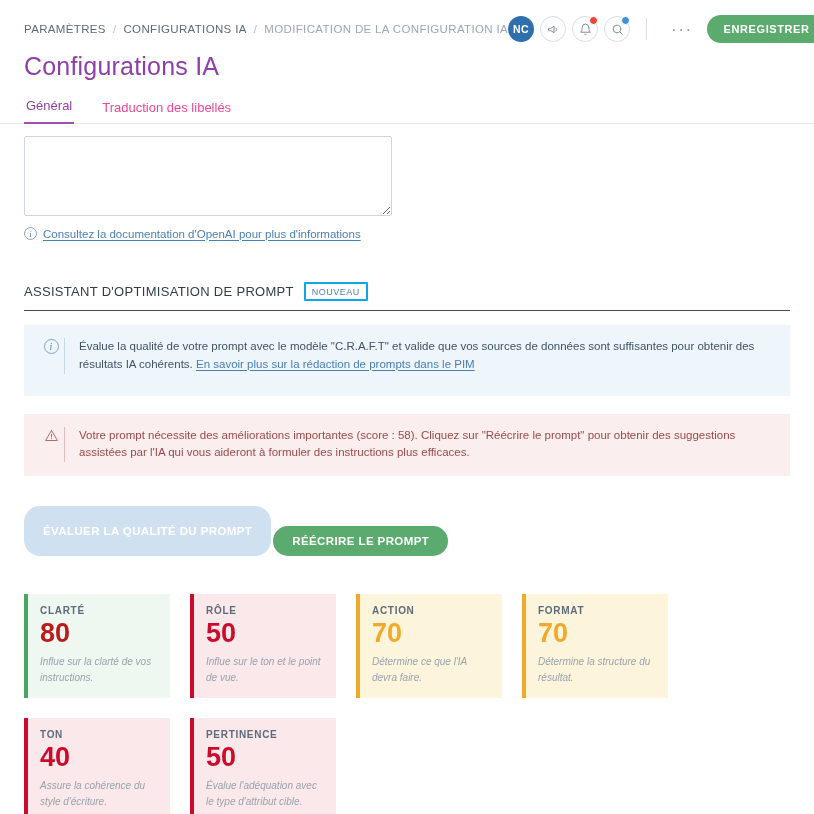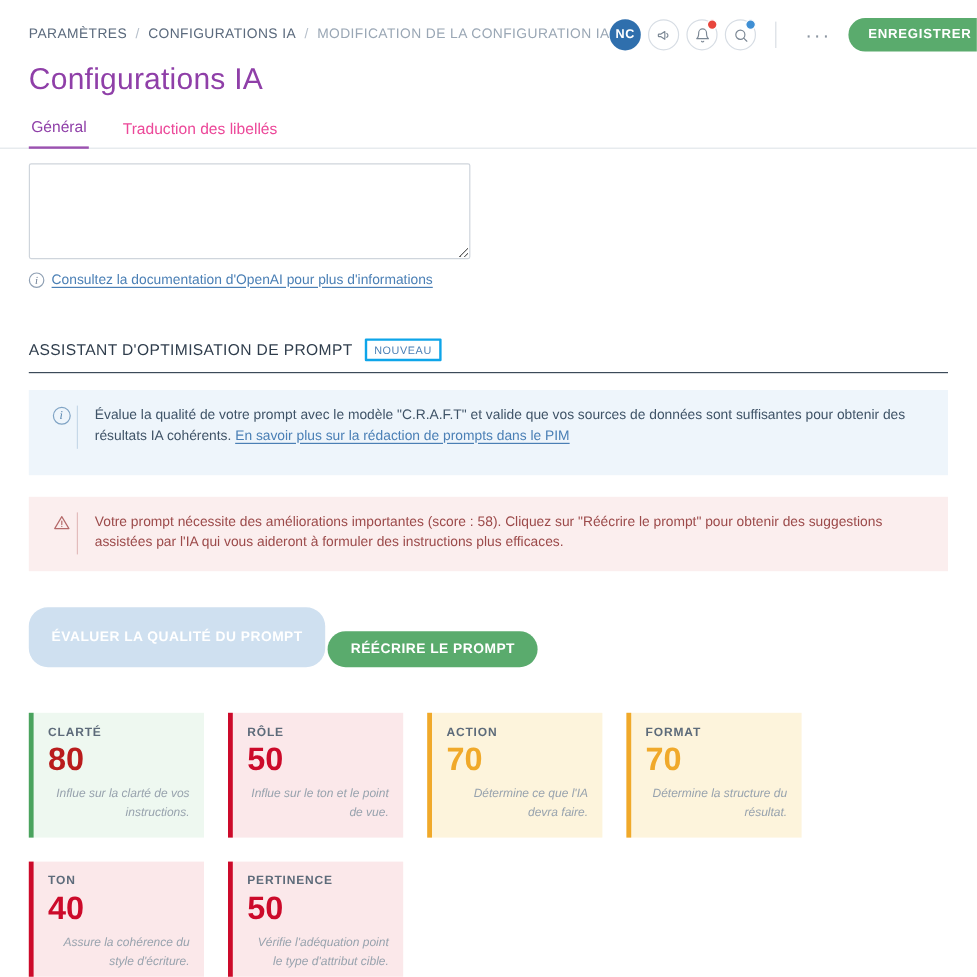--- a/index.html
+++ b/index.html
@@ -139,21 +139,21 @@
     width: 146px; min-height: 103px;
     border-left: 4px solid #999; padding: 11px 12px 12px 12px;
   }
   .card-label {
     font-size: 10px; font-weight: bold; letter-spacing: .7px;
     color: #5d6b7a; text-transform: uppercase;
   }
   .card-score { font-size: 27px; font-weight: bold; line-height: 1.15; margin-top: 2px; }
   .card-desc {
     font-size: 10px; font-style: italic; color: #98a3ae;
-    line-height: 1.6; margin-top: 5px; text-align: right;
+    line-height: 1.6; margin-top: 5px;
   }
   .c-green { background: #eef8f0; border-left-color: #4aa35e; }
   .c-green .card-score { color: #b91c1c; }
   .c-red   { background: #fbe8ea; border-left-color: #cc0a2a; }
   .c-red .card-score { color: #cc0a2a; }
   .c-amber { background: #fdf4dc; border-left-color: #f0a92a; }
   .c-amber .card-score { color: #f0a92a; }
 </style>
 </head>
 <body>
@@ -282,19 +282,19 @@
 
       <div class="card c-red">
         <div class="card-label">TON</div>
         <div class="card-score">40</div>
         <div class="card-desc">Assure la cohérence du style d'écriture.</div>
       </div>
 
       <div class="card c-red">
         <div class="card-label">PERTINENCE</div>
         <div class="card-score">50</div>
-        <div class="card-desc">Vérifie l'adéquation point le type d'attribut cible.</div>
+        <div class="card-desc">Évalue l'adéquation avec le type d'attribut cible.</div>
       </div>
 
     </div>
   </div>
 
 </div>
 
 </body></html>

